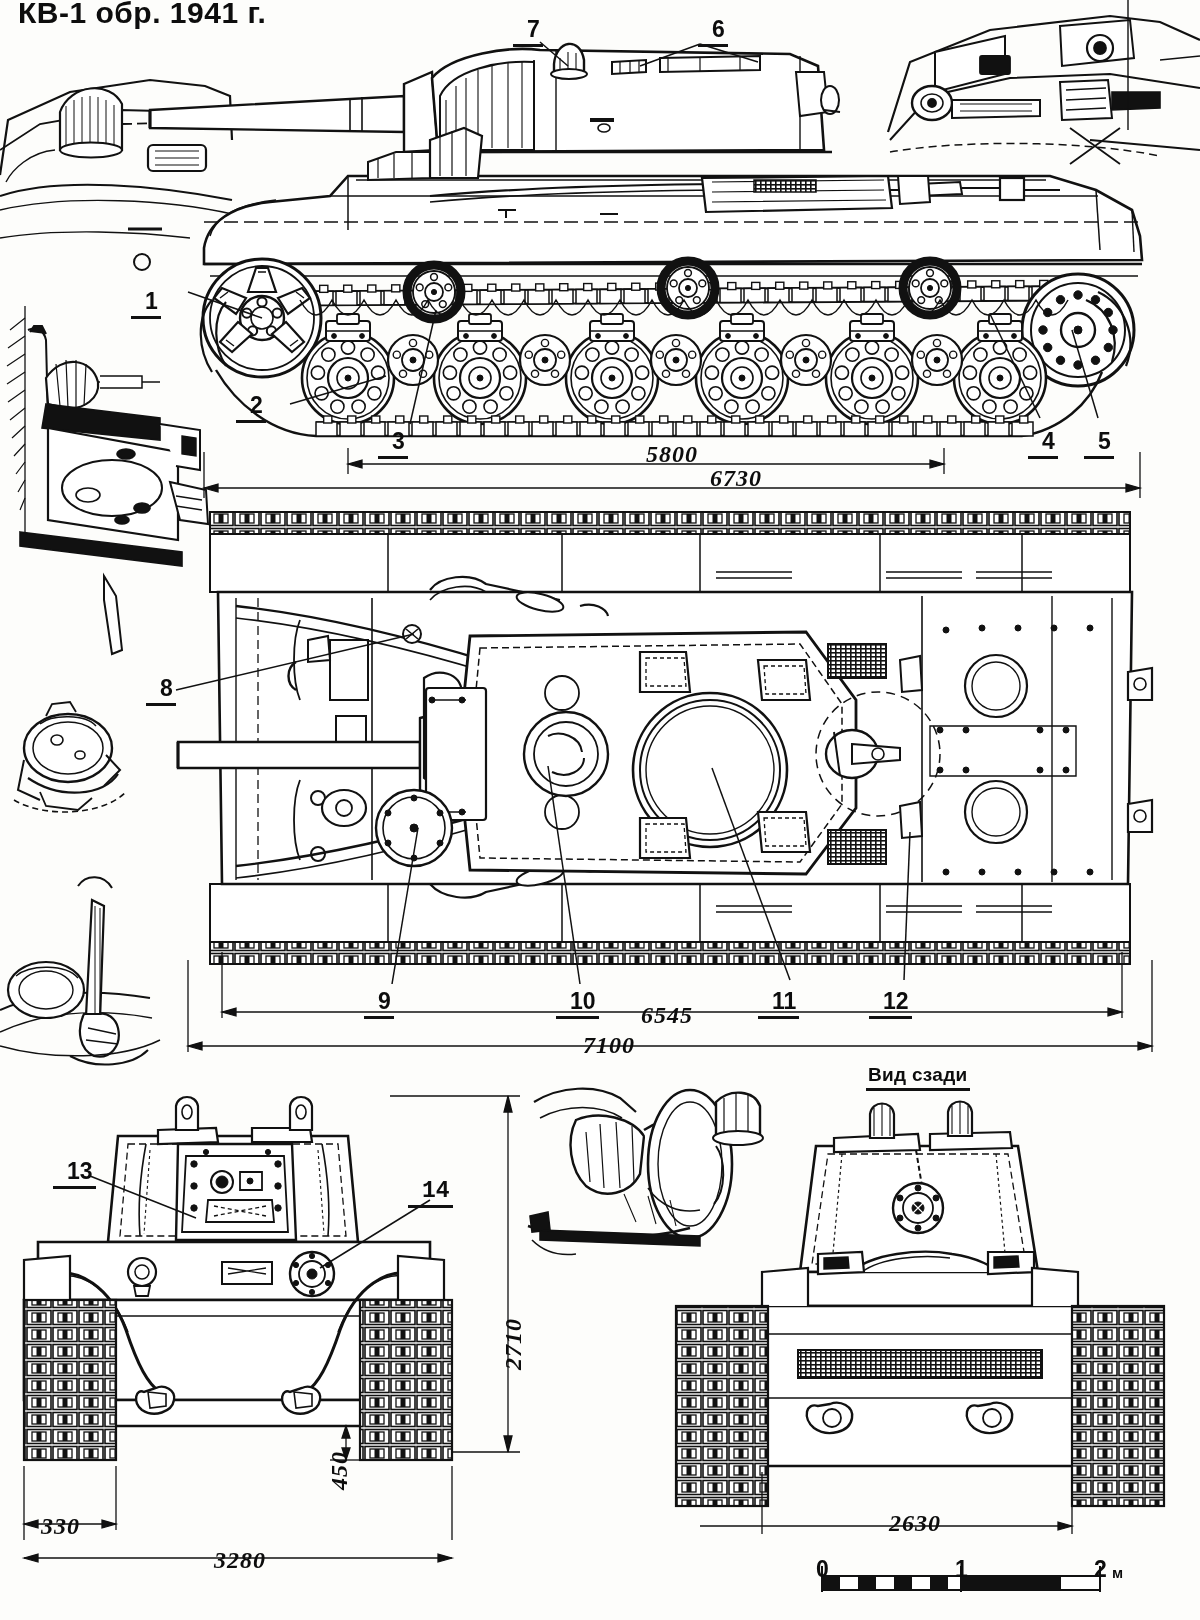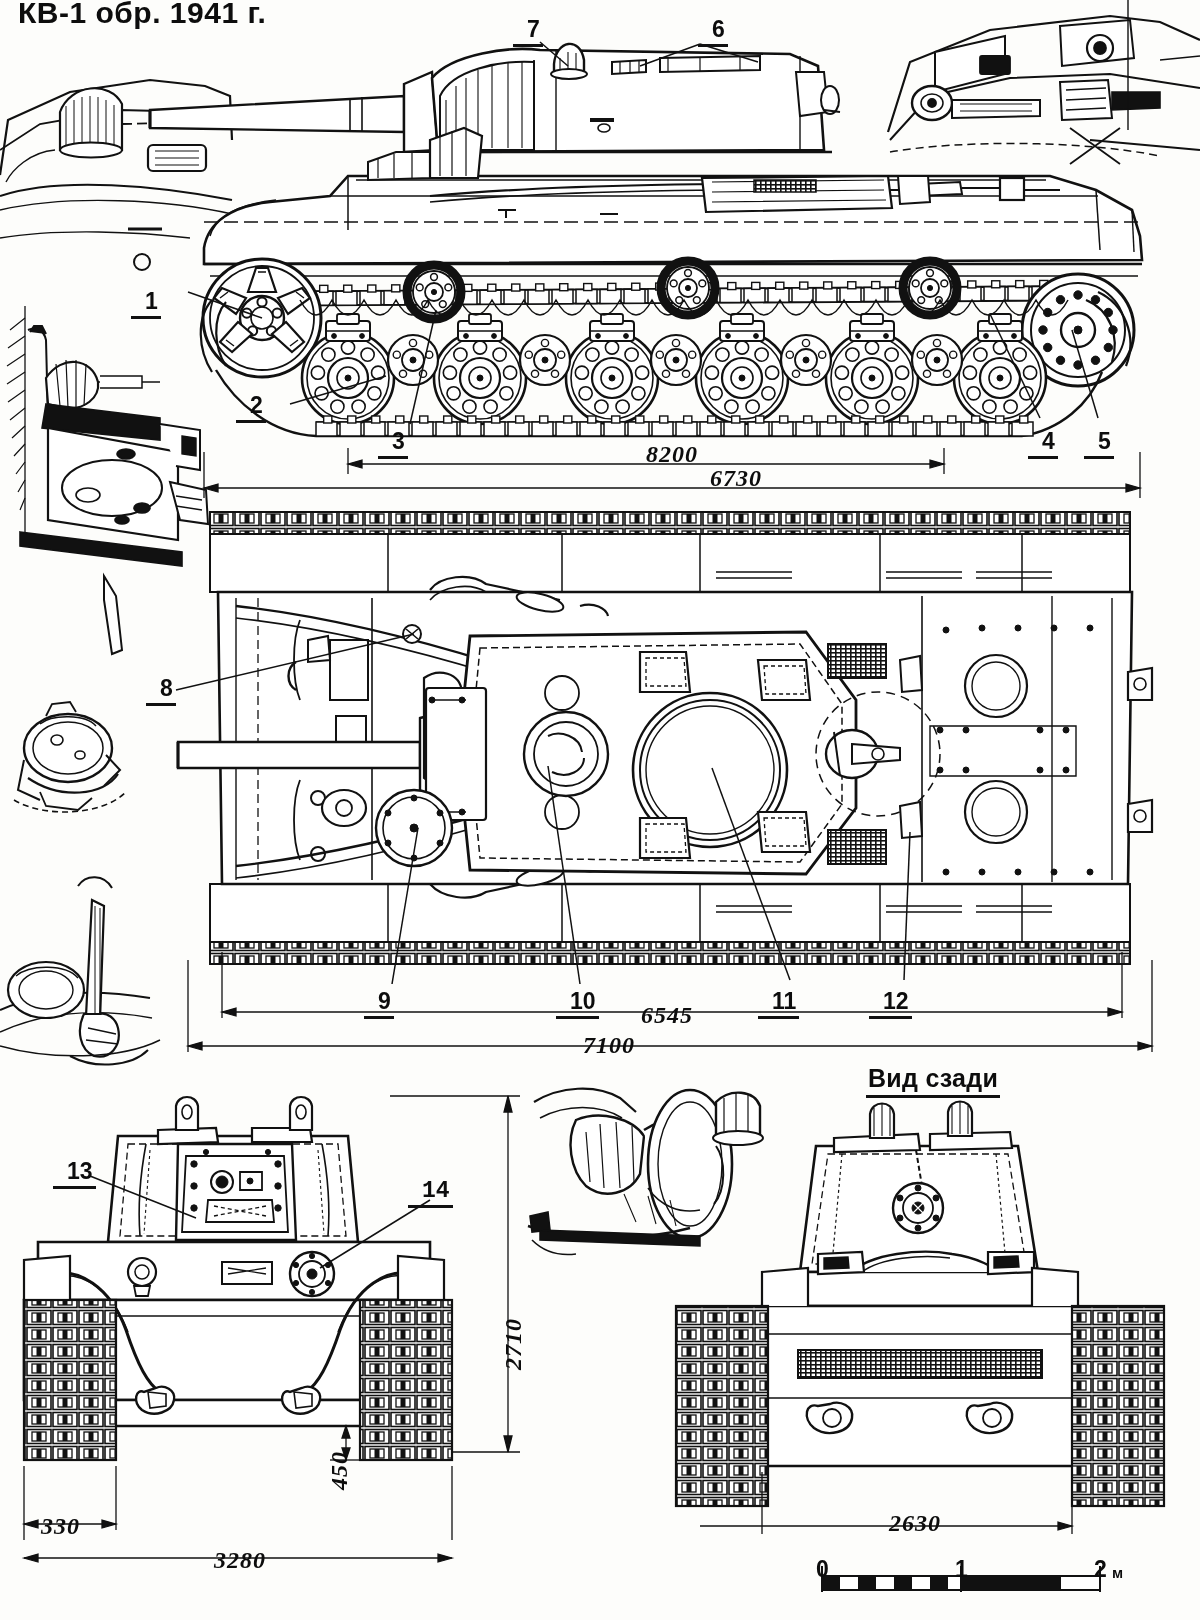--- a/index.html
+++ b/index.html
@@ -8,21 +8,21 @@
     width:1200px;height:1620px;position:relative;overflow:hidden;
     background:#fdfdfb;
   }
   #sheet{position:absolute;inset:0;width:1200px;height:1620px;}
   .txt{position:absolute;white-space:nowrap;color:#0d0d0d;}
   .title{
     font-size:30px;font-weight:600;letter-spacing:.5px;
     font-family:"Liberation Sans", sans-serif;
   }
   .viewlabel{
-    font-size:25px;font-weight:700;letter-spacing:.3px;
+    font-size:19px;font-weight:700;letter-spacing:.3px;
     font-family:"Liberation Sans", sans-serif;
   }
   .viewlabel::after{
     content:"";position:absolute;left:-2px;right:-2px;bottom:-5px;height:3px;background:#111;
   }
   .callout{
     font-size:23px;font-weight:700;font-family:"Liberation Sans", sans-serif;
   }
   .callout::after{
     content:"";position:absolute;left:-14px;right:-3px;bottom:-4px;height:3px;background:#111;
@@ -973,21 +973,21 @@
       <div class="txt callout" style="left: 527px; top: 16px;">7</div>
       <div class="txt callout" style="left: 160px; top: 675px;">8</div>
       <div class="txt callout" style="left: 378px; top: 988px;">9</div>
       <div class="txt callout" style="left: 570px; top: 988px;">10</div>
       <div class="txt callout" style="left: 772px; top: 988px;">11</div>
       <div class="txt callout" style="left: 883px; top: 988px;">12</div>
       <div class="txt callout" style="left: 67px; top: 1158px;">13</div>
       <div class="txt callout" style="left: 422px; top: 1178px; font-family: Liberation Mono, monospace;">14</div>
     </div>
   <div id="dim-host">
-      <div class="txt dim" style="left: 646px; top: 441px;">8200</div>
+      <div class="txt dim" style="left: 646px; top: 441px;">5800</div>
       <div class="txt dim" style="left: 698px; top: 465px; margin-left: 12px;">6730</div>
       <div class="txt dim" style="left: 641px; top: 1002px;">6545</div>
       <div class="txt dim" style="left: 583px; top: 1032px; text-align: right;">7100</div>
       <div class="txt dim vert" style="left: 500px; top: 1370px;">2710</div>
       <div class="txt dim vert" style="left: 326px; top: 1490px;">450</div>
       <div class="txt dim" style="left: 41px; top: 1513px;">330</div>
       <div class="txt dim" style="left: 214px; top: 1547px;">3280</div>
       <div class="txt dim" style="left: 889px; top: 1510px;">2630</div>
     </div>
   <div id="scale-host">

